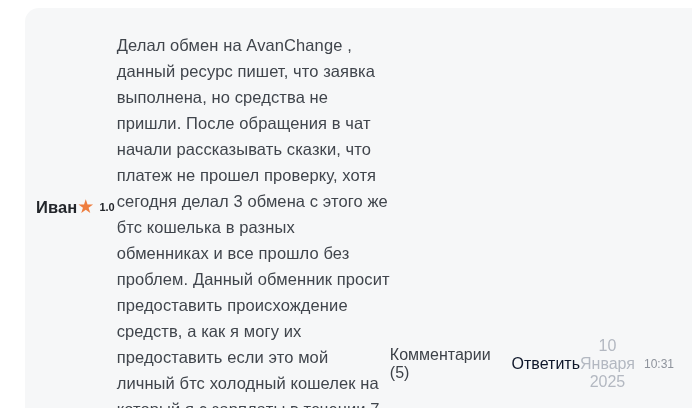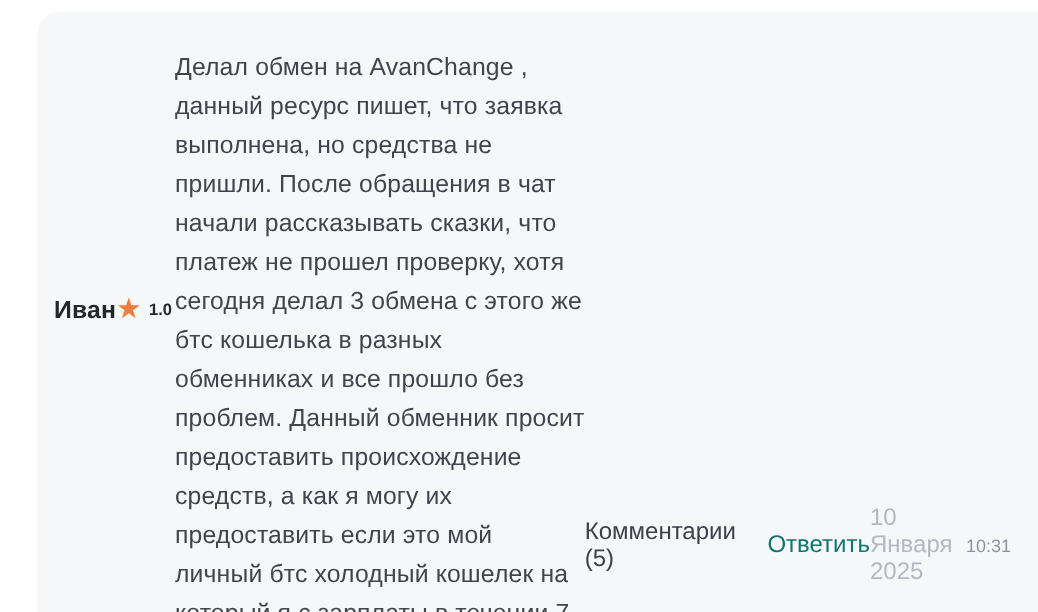--- a/index.html
+++ b/index.html
@@ -71,20 +71,21 @@
     font-size: 16px;
     margin-left: 21px;
     cursor: pointer;
   }
   .footer-right {
     margin-left: auto;
     display: flex;
     align-items: center;
     gap: 9px;
     padding-right: 4px;
+    text-align: center;
   }
   .review-date {
     font-size: 16px;
     color: #b3b8c1;
   }
   .review-time {
     font-size: 12px;
     color: #8e939c;
   }
 </style>
@@ -98,20 +99,20 @@
     <div class="rating">
       <span class="star-icon" style="color: rgb(238, 125, 62);">★</span>
       <span class="rating-value">1.0</span>
     </div>
   </div>
 
   <div class="review-body">Делал обмен на AvanChange , данный ресурс пишет, что заявка выполнена, но средства не пришли. После обращения в чат начали рассказывать сказки, что платеж не прошел проверку, хотя сегодня делал 3 обмена с этого же бтс кошелька в разных обменниках и все прошло без проблем. Данный обменник просит предоставить происхождение средств, а как я могу их предоставить если это мой личный бтс холодный кошелек на который я с зарплаты в течении 7 лет покупал помаленьку и в разное время бтс? как такое можно предоставить? Что за цирк с конями. Непонятно кто что бы вернуть МОИ деньги требует предоставить персональные и биометрические данные. Денежные средства не возвращаются уже сутки, заявление в полицию о краже средств подано. Обходите его стороной, это настоящие мошенники, останетесь без денег. Буду добиваться блокировки данного обменника и его домена в зоне .ru</div>
 
   <div class="card-footer">
     <span class="comments-link">Комментарии (5)</span>
-    <span class="reply-link" style="color: #0f766e;">Ответить</span>
+    <span class="reply-link" style="color: #0f172a;">Ответить</span>
     <span class="footer-right">
       <span class="review-date">10 Января 2025</span>
       <span class="review-time">10:31</span>
     </span>
   </div>
 
 </div>
 
 </body></html>

